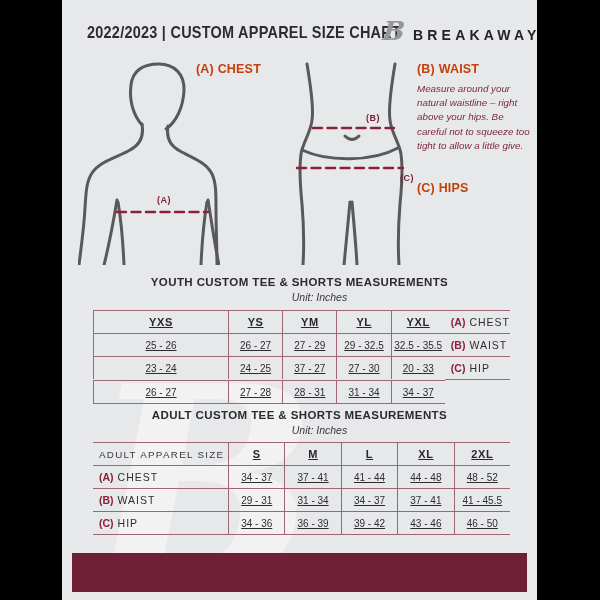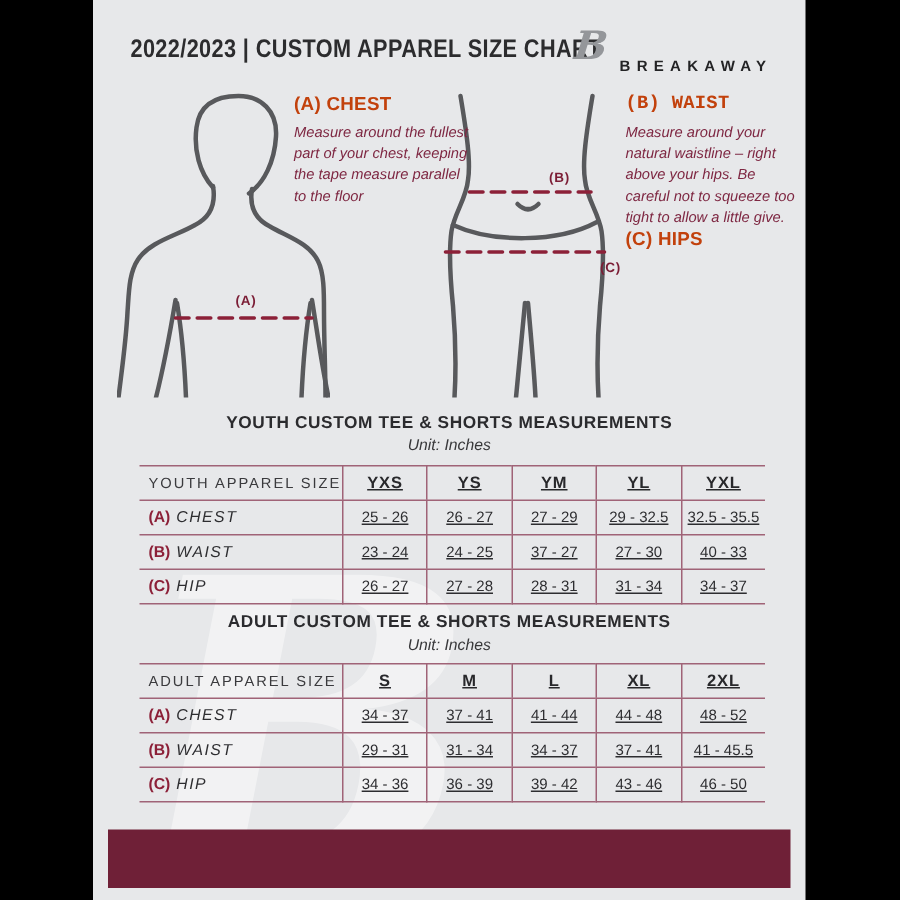--- a/index.html
+++ b/index.html
@@ -24,22 +24,22 @@
     position:absolute; left:25px; top:23px; white-space:nowrap;
     font-weight:bold; font-size:17px; letter-spacing:0.3px; color:#2c2c2e;
     transform:scaleX(0.85); transform-origin:left center;
   }
   .logo-b {
     position:absolute; left:321px; top:16px;
     font-family:"DejaVu Serif", serif; font-style:italic; font-weight:bold;
     font-size:26px; color:#94969a; transform:skewX(-6deg);
   }
   .brand {
-    position:absolute; left:351px; top:39px;
-    font-weight:bold; font-size:10px; letter-spacing:4.2px; color:#232325;
+    position:absolute; left:351px; top:27px;
+    font-weight:bold; font-size:14px; letter-spacing:4.2px; color:#232325;
   }
 
   
   .fig { position:absolute; }
   .fig path, .fig line { fill:none; stroke-linecap:round; }
   .body-stroke { stroke:#58595c; stroke-width:3; }
   .dash { stroke:#8c2038; stroke-width:2.4; stroke-dasharray:9 5.5; }
   .diag-label {
     position:absolute; font-weight:bold; font-size:9px; color:#7b1d35;
     letter-spacing:0.5px; text-align:center; width:36px;
@@ -52,39 +52,39 @@
     line-height:1.45; color:#7e2742;
   }
 
   
   .sec-title {
     position:absolute; left:0; width:100%; text-align:center;
     font-weight:bold; font-size:11.5px; letter-spacing:0.4px; color:#2b2b2e;
   }
   .unit {
     position:absolute; left:0; width:100%; text-align:center;
-    font-style:italic; font-size:10.5px; color:#38383a;
+    font-style:italic; font-size:10.5px; color:#38383a;padding-left:20px;
   }
 
   
   .size-table {
     position:absolute; left:31px; width:417px;
     display:grid; grid-template-columns:135px repeat(5, 1fr);
   }
   .c {
     height:22px; display:flex; align-items:center;
     border-top:1.5px solid #a06377; font-size:10px; color:#2d2d30;
   }
   .c.bb { border-bottom:1.5px solid #a06377; }
   .c.v { border-left:1.5px solid #a06377; justify-content:center;text-decoration:underline; }
   .c.lab { padding-left:6px; }
   .hdr0 { font-size:9.8px; letter-spacing:1.3px; color:#3a3a3d; }
   .hdrS { font-weight:bold; font-size:11px; letter-spacing:0.6px; color:#28282b; }
   .rl-prefix { font-weight:bold; color:#8c2038; font-size:10.5px; }
-  .rl-name { margin-left:4px; font-size:10.5px; letter-spacing:1px; color:#2d2d30;font-style:italic; }
+  .rl-name { margin-left:4px; font-size:10.5px; letter-spacing:1px; color:#2d2d30; }
 
   .footer {
     position:absolute; left:10px; top:553px; width:455px; height:39px;
     background:#6f2037;
   }
 </style>
 </head>
 <body>
 
 <div class="doc">
@@ -116,32 +116,30 @@
       <path class="body-stroke" stroke-width="2.4" d="M 12,90 C 38,102 82,102 108,88"></path>
       <path class="body-stroke" d="M 60,142 C 58,164 56,186 54,205"></path>
       <path class="body-stroke" d="M 62,142 C 64,164 66,186 67,205"></path>
       <line class="dash" x1="23" y1="68" x2="104" y2="68"></line>
       <line class="dash" x1="7" y1="108" x2="113" y2="108"></line>
     </svg>
     <div class="diag-label" style="left:293px; top:113px;">(B)</div>
     <div class="diag-label" style="left:327px; top:173px;">(C)</div>
 
     <div class="inst-h" style="left:134px; top:62px;">(A) CHEST</div>
-    <div class="inst-b" style="left:134px; top:82px;">Measure around the fullest part of your chest, keeping the tape measure parallel to the floor</div>
-
-    <div class="inst-h" style="left:355px; top:62px;font-family:Liberation Mono, monospace;">(B) WAIST</div>
+
+    <div class="inst-h" style="left:355px; top:62px;">(B) WAIST</div>
     <div class="inst-b" style="left:355px; top:82px;">Measure around your natural waistline – right above your hips. Be careful not to squeeze too tight to allow a little give.</div>
 
-    <div class="inst-h" style="left:355px; top:152px;text-align:right;">(C) HIPS</div>
+    <div class="inst-h" style="left:355px; top:181px;text-align:right;">(C) HIPS</div>
 
     <div class="sec-title" style="top:276px;text-align:center;">YOUTH CUSTOM TEE &amp; SHORTS MEASUREMENTS</div>
     <div class="unit" style="top:291px;">Unit: Inches</div>
 
     <div class="size-table" style="top:310px;">
-      <div class="c lab hdr0">YOUTH APPAREL SIZE</div>
       <div class="c v hdrS">YXS</div>
       <div class="c v hdrS">YS</div>
       <div class="c v hdrS">YM</div>
       <div class="c v hdrS">YL</div>
       <div class="c v hdrS">YXL</div>
 
       <div class="c lab">
         <span class="rl-prefix">(A)</span>
         <span class="rl-name">CHEST</span>
       </div>
@@ -152,21 +150,21 @@
       <div class="c v">32.5 - 35.5</div>
 
       <div class="c lab">
         <span class="rl-prefix">(B)</span>
         <span class="rl-name">WAIST</span>
       </div>
       <div class="c v">23 - 24</div>
       <div class="c v">24 - 25</div>
       <div class="c v">37 - 27</div>
       <div class="c v">27 - 30</div>
-      <div class="c v">40 - 33</div>
+      <div class="c v">20 - 33</div>
 
       <div class="c lab bb">
         <span class="rl-prefix">(C)</span>
         <span class="rl-name">HIP</span>
       </div>
       <div class="c v bb">26 - 27</div>
       <div class="c v bb">27 - 28</div>
       <div class="c v bb">28 - 31</div>
       <div class="c v bb">31 - 34</div>
       <div class="c v bb">34 - 37</div>

